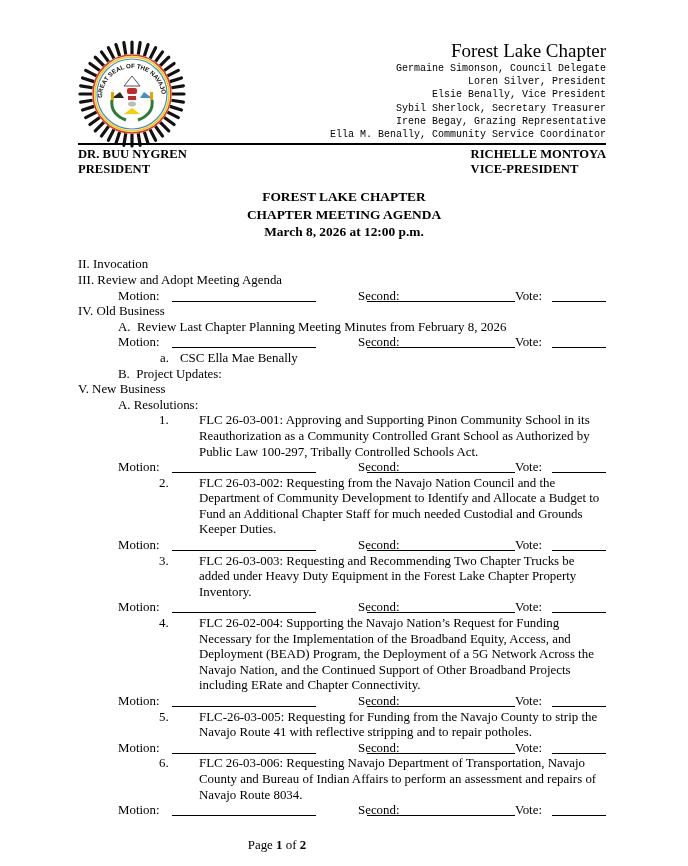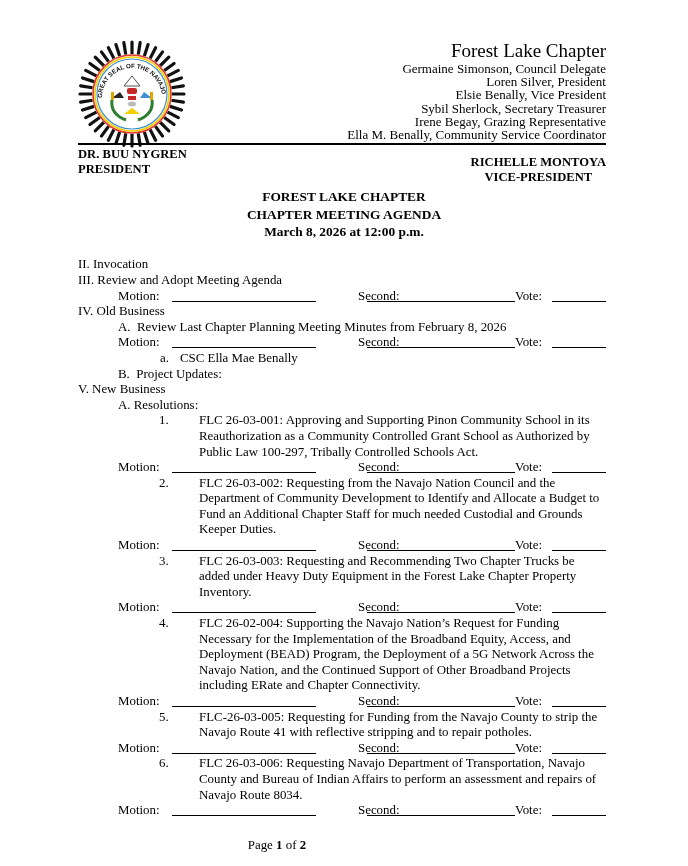--- a/index.html
+++ b/index.html
@@ -6,26 +6,26 @@
   body {
     width: 688px; height: 866px; position: relative; overflow: hidden;
     font-family: "Liberation Serif", serif; color: #000;
   }
   .page { position: absolute; left: 0; top: 0; width: 688px; height: 866px; }
 
   
   .seal { position: absolute; left: 78px; top: 40px; width: 108px; height: 108px; }
   .org { position: absolute; right: 82px; top: 40px; text-align: right; }
   .org-name { font-size: 19px; line-height: 22px; }
-  .org-line { font-size: 13px; line-height: 13.2px; }
+  .org-line { font-size: 10px; line-height: 13.2px; font-family: Liberation Mono, monospace; }
   .rule { position: absolute; left: 78px; right: 82px; top: 143px; height: 2px; background: #000; }
 
   .officials { position: absolute; left: 78px; right: 82px; top: 147px; font-weight: bold; font-size: 12.6px; line-height: 15px; }
   .off-left { position: absolute; left: 0; top: 0; }
-  .off-right { position: absolute; right: 0; top: 8px; text-align: center; }
+  .off-right { position: absolute; right: 0; top: 0; text-align: left; }
 
   .title-block { position: absolute; left: 0; width: 688px; top: 188px; text-align: center; font-weight: bold; font-size: 13.4px; line-height: 17.5px; }
 
   
   .agenda { position: absolute; left: 78px; top: 257px; width: 528px; font-size: 12.9px; line-height: 15.6px; }
   .ln { white-space: nowrap; position: relative; }
   .i0 { padding-left: 0; }
   .i1 { padding-left: 40px; }
   .res { position: relative; padding-left: 121px; white-space: normal; }
   .res .num { position: absolute; left: 81px; top: 0; }

